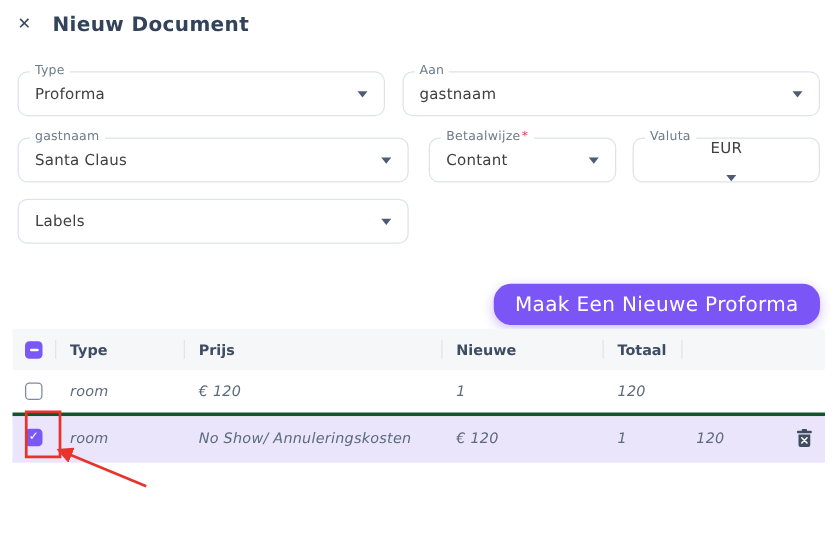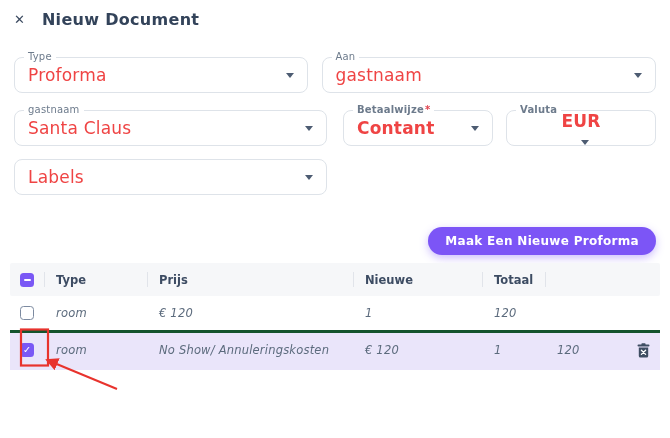--- a/index.html
+++ b/index.html
@@ -23,36 +23,36 @@
   .field {
     position:relative; height:36px; border:1px solid #dee3e9; border-radius:8px;
     background:#fff; display:flex; align-items:center; justify-content:space-between;
     padding:0 13px; cursor:pointer;
   }
   .field .flabel {
     position:absolute; top:-7px; left:9px; background:#fff; padding:0 4px;
     font-size:10px; color:#6d7b8c; letter-spacing:.2px; line-height:1.2; white-space:nowrap;
   }
   .field .flabel .req { color:#e0434f; margin-left:1px; }
-  .field .fvalue { font-size:17px; color:#ef4444; letter-spacing:.2px; }
+  .field .fvalue { font-size:12px; color:#404040; letter-spacing:.2px; }
   .caret {
     width:0; height:0; border-left:4px solid transparent; border-right:4px solid transparent;
     border-top:5px solid #4d5c72; margin-left:8px; flex:none;
   }
   .w-half { width:313px; }
   .w-half.second { width:357px; margin-left:14px; }
-  .w-sm { width:150px;font-weight:bold; }
+  .w-sm { width:150px; }
   .gap-a { margin-left:16px; }
   .gap-b { margin-left:13px;flex-direction:column; }
 
   
   .btn-row { position:absolute; top:227px; right:14px; }
   .create-btn {
     background:#7c55f6; color:#fff; border:none; border-radius:14px;
-    font-family:inherit; font-size:12px; font-weight:700; letter-spacing:.3px;
+    font-family:inherit; font-size:16px; font-weight:400; letter-spacing:.3px;
     padding:7px 17px; cursor:pointer; box-shadow:0 3px 9px rgba(124,85,246,.38);
   }
 
   
   .grid-table { position:absolute; top:263px; left:10px; width:650px; font-size:11.5px; }
   .t-row { display:grid; grid-template-columns:34px 103px 206px 129px 63px 82px 1fr; align-items:center; }
   .t-head { background:#f6f7f9; height:33px; font-weight:700; color:#3d4c63; border-radius:2px; }
   .t-head .cell { position:relative; height:100%; display:flex; align-items:center; }
   .t-head .cell.sep::before {
     content:""; position:absolute; left:0; top:9px; bottom:9px; width:1px; background:#e1e4ea;

